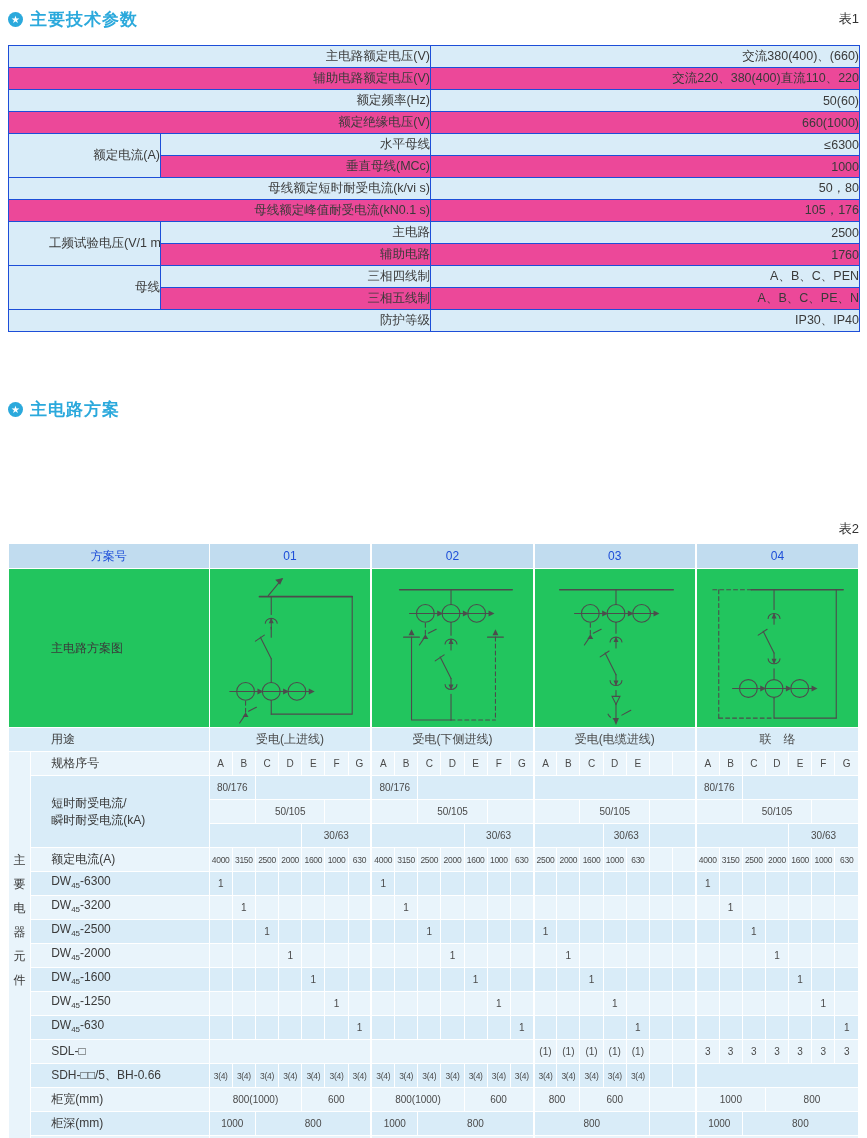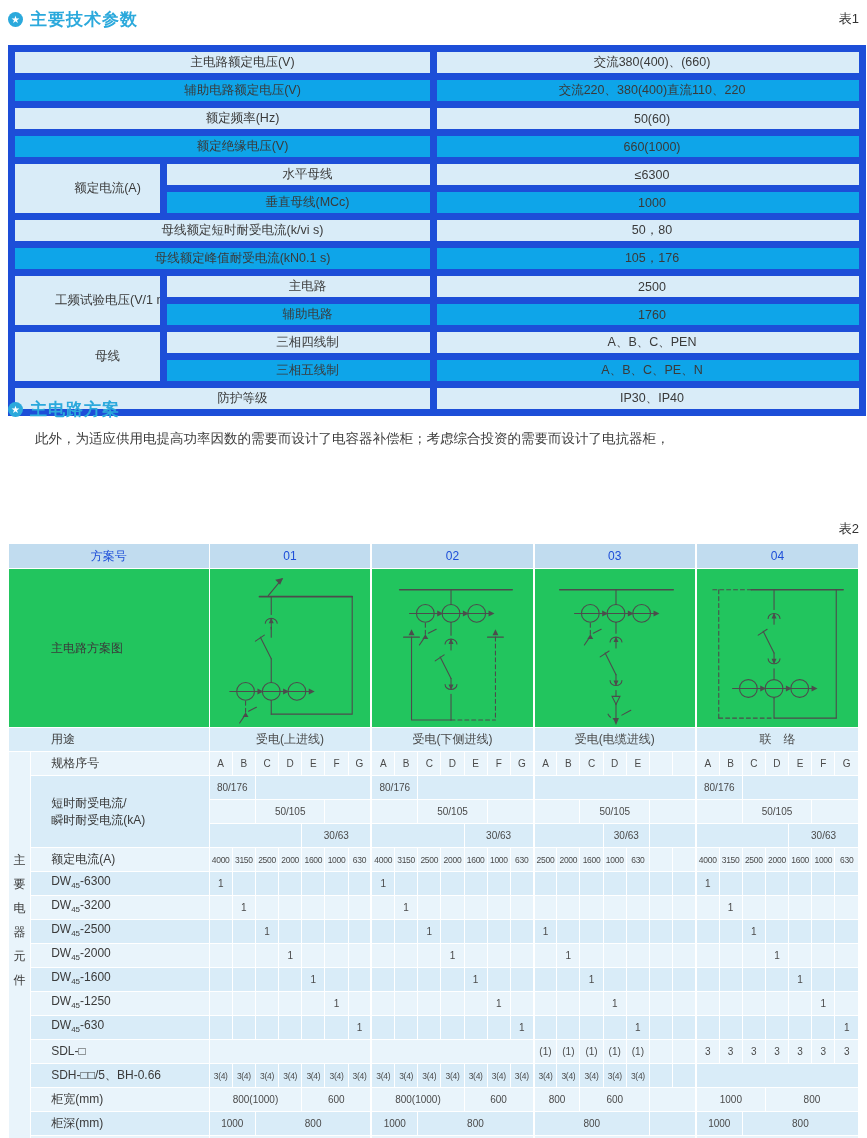--- a/index.html
+++ b/index.html
@@ -9,24 +9,24 @@
   
   .sec-hd{display:flex;align-items:center;gap:7px;}
   .sec-icon{display:inline-block;width:15px;height:15px;border-radius:50%;
             background:#2BA9DC;color:#fff;font-size:10px;line-height:15px;text-align:center;}
   .sec-title{font-size:17px;font-weight:bold;color:#2BA9DC;letter-spacing:1px;}
   .tbl-tag{font-size:13px;color:#333;}
   
   .para p{margin:0;font-size:13.5px;line-height:26px;text-indent:2em;color:#3c3c3c;}
   
   .t1{border-collapse:collapse;table-layout:fixed;width:851px;}
-  .t1 td{border:7px solid #1d4ed8;height:21px;font-size:12.5px;color:#3a3a3a;
-         text-align:center;padding:0;overflow:hidden;white-space:nowrap;}
+  .t1 td{border:1px solid #1d4ed8;height:21px;font-size:12.5px;color:#3a3a3a;
+         text-align:right;padding:0;overflow:hidden;white-space:nowrap;}
   .t1 tr.dk td{background:#d9ecf8;}
-  .t1 tr.lt td{background:#0ea5e9;}
+  .t1 tr.lt td{background:#ec4899;}
   .t1 td.t1l{padding-left:40px;}
   .t1 td.t1s{padding-left:18px;margin-top:18px;}
   .t1 td.t1v{padding-left:8px;}
   
   .t2{border-collapse:collapse;table-layout:fixed;width:851px;}
   .t2 td{border:1px solid #fff;height:23px;padding:0;font-size:10px;color:#4a4a4a;
          text-align:center;overflow:hidden;white-space:nowrap;}
   .t2 tr.hdr td{background:#c1dcef;font-size:12px;height:24px;color:#1d4ed8;}
   .t2 tr.dk td{background:#d9ecf8;}
   .t2 tr.lt td{background:#e9f4fb;}
@@ -123,21 +123,20 @@
           <td class="t1v">IP30、IP40</td>
         </tr>
       </tbody>
   </table>
 
   <div class="abs sec-hd" style="top:398px;left:8px;">
     <span class="sec-icon">★</span>
     <span class="sec-title">主电路方案</span>
   </div>
   <div class="abs para" style="top:426px;left:8px;width:851px;">
-    <p>此外，为适应供用电提高功率因数的需要而设计了电容器补偿柜；考虑综合投资的需要而设计了电抗器柜，</p>
   </div>
   <div class="abs tbl-tag" style="top:520px;right:8px;">表2</div>
 
   <table class="t2 abs" style="top:543px;left:8px;">
     <colgroup id="t2-cols">
         <col style="width: 22px;">
         <col style="width: 177px;">
         <col style="width: 23px;">
         <col style="width: 23px;">
         <col style="width: 23px;">

